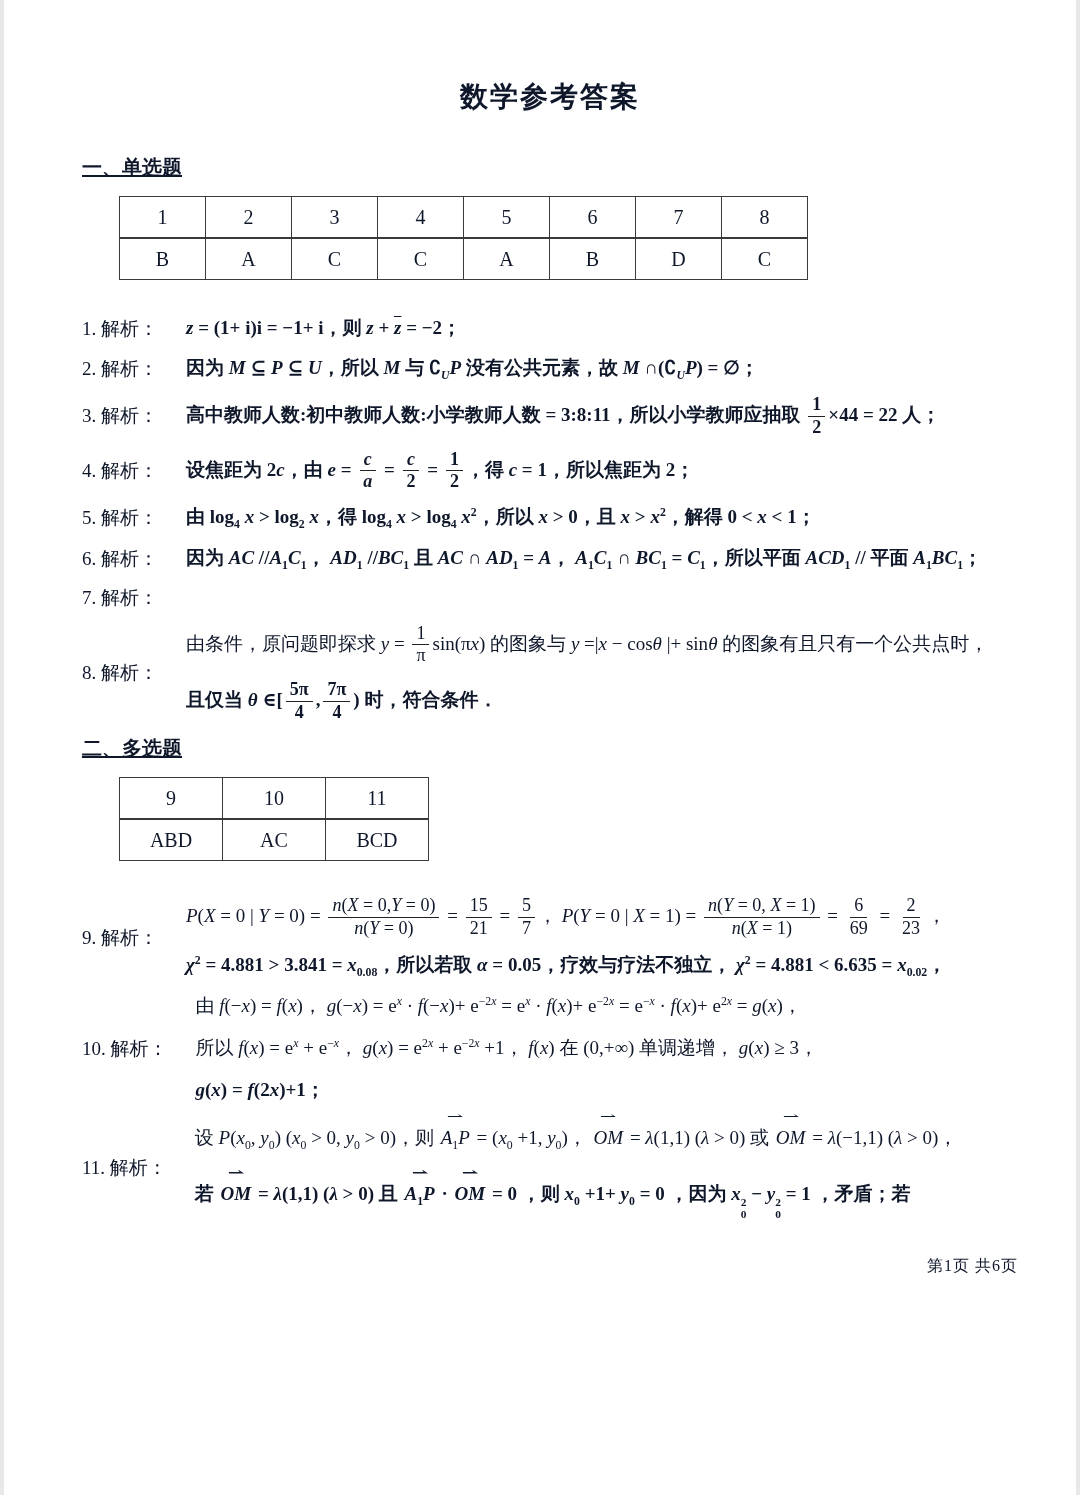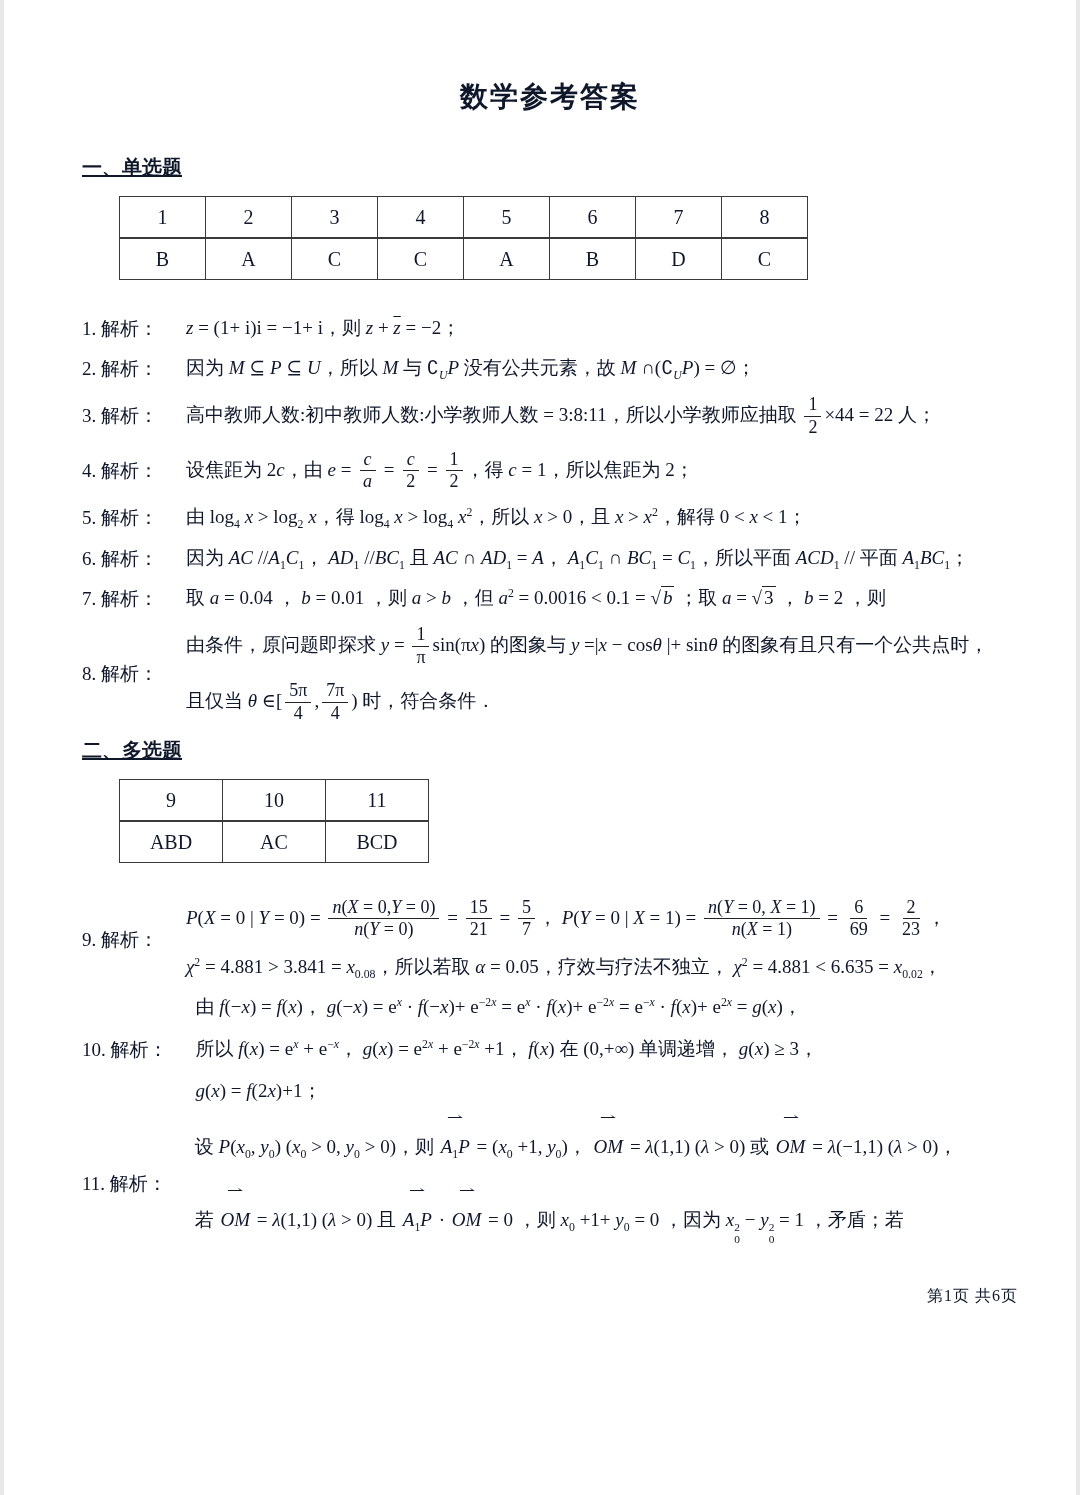--- a/index.html
+++ b/index.html
@@ -25,36 +25,36 @@
     font-size:20px;padding:4px 0;height:32px;
   }
   table.ans tr.nrow td{border-bottom:2.4px solid #3a3a3a;}
   .t1 td{width:85px;}
   .t2 td{width:102px;}
   .t2{margin-left:127px;}
   .item{display:flex;align-items:center;margin:0 0 10px 0;gap:20px;}
   .item .label{white-space:nowrap;padding-right:8px;}
   .item .body{flex:1;}
   .line{margin:0 0 12px 0;min-height:30px;}
-  .line:last-child{margin-bottom:0;}
+  .line:last-child{margin-bottom:0;font-weight:bold;}
   i{font-family:"Liberation Serif","DejaVu Serif",serif;}
   sub,sup{font-size:0.62em;}
   
   .fr{display:inline-flex;flex-direction:column;align-items:center;
       vertical-align:middle;line-height:1.2;margin:0 3px;text-align:center;
       font-size:0.95em;}
   .fr .t{padding:0 4px;border-bottom:1.4px solid #222;}
   .fr .b{padding:0 4px;}
   
   .sq{white-space:nowrap;}
   .sq .rad{border-top:1.3px solid #222;padding:0 2px;}
   
   .ol{text-decoration:overline;}
   
-  .vec{position:relative;display:inline-block;padding:14px 2px;margin-top:2px;}
+  .vec{position:relative;display:inline-block;padding:6px 2px;margin-top:2px;}
   .vec::before{content:'⇀';position:absolute;left:50%;top:-0.85em;
       transform:translateX(-50%) scaleX(1.5);font-size:0.7em;font-style:normal;}
   
   .ss{display:inline-flex;flex-direction:column;align-items:flex-start;
       font-size:0.6em;line-height:1.05;vertical-align:-0.45em;}
   .footer{
     text-align:right;font-size:16px;margin-top:34px;letter-spacing:1px;
   }
 </style>
 </head>
@@ -141,21 +141,20 @@
   <div class="item">
     <span class="label">6. 解析：</span>
     <div class="body">
       <div class="line">因为 <i>AC</i> //<i>A</i><sub>1</sub><i>C</i><sub>1</sub>， <i>AD</i><sub>1</sub> //<i>BC</i><sub>1</sub> 且 <i>AC</i> ∩ <i>AD</i><sub>1</sub> = <i>A</i>， <i>A</i><sub>1</sub><i>C</i><sub>1</sub> ∩ <i>BC</i><sub>1</sub> = <i>C</i><sub>1</sub>，所以平面 <i>ACD</i><sub>1</sub> // 平面 <i>A</i><sub>1</sub><i>BC</i><sub>1</sub>；</div>
     </div>
   </div>
 
   <div class="item">
     <span class="label">7. 解析：</span>
     <div class="body">
-      <div class="line">取 <i>a</i> = 0.04 ， <i>b</i> = 0.01 ，则 <i>a</i> &gt; <i>b</i> ，但 <i>a</i><sup>2</sup> = 0.0016 &lt; 0.1 = <span class="sq">√<span class="rad"><i>b</i></span></span> ；取 <i>a</i> = <span class="sq">√<span class="rad">3</span></span> ， <i>b</i> = 2 ，则</div>
     </div>
   </div>
 
   <div class="item">
     <span class="label">8. 解析：</span>
     <div class="body">
       <div class="line">由条件，原问题即探求 <i>y</i> = <span class="fr">
             <span class="t">1</span>
             <span class="b">π</span>
           </span>sin(π<i>x</i>) 的图象与 <i>y</i> =|<i>x</i> − cos<i>θ</i> |+ sin<i>θ</i> 的图象有且只有一个公共点时，</div>

